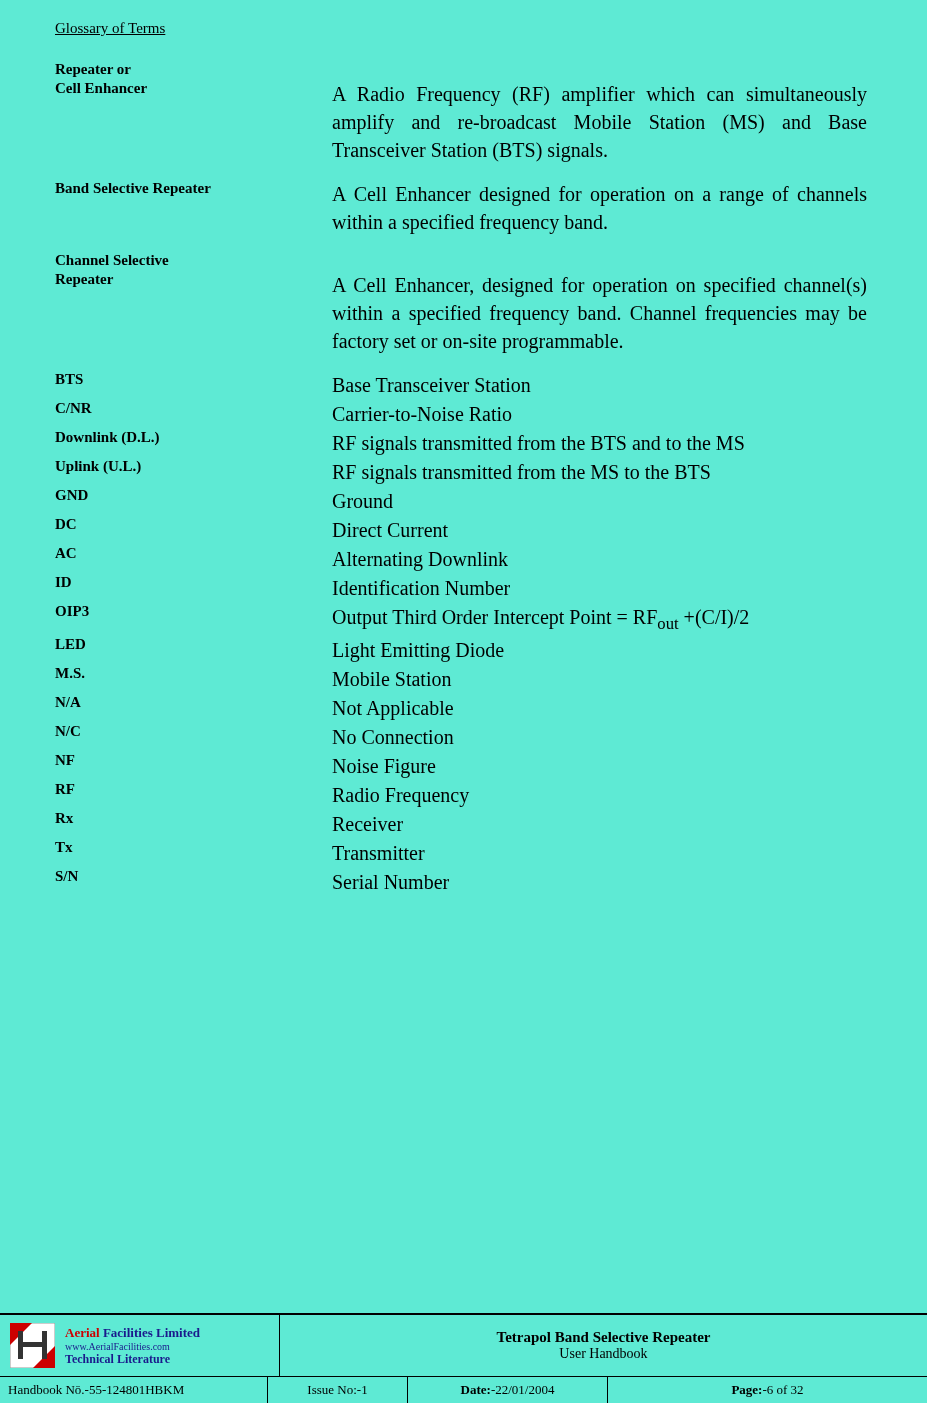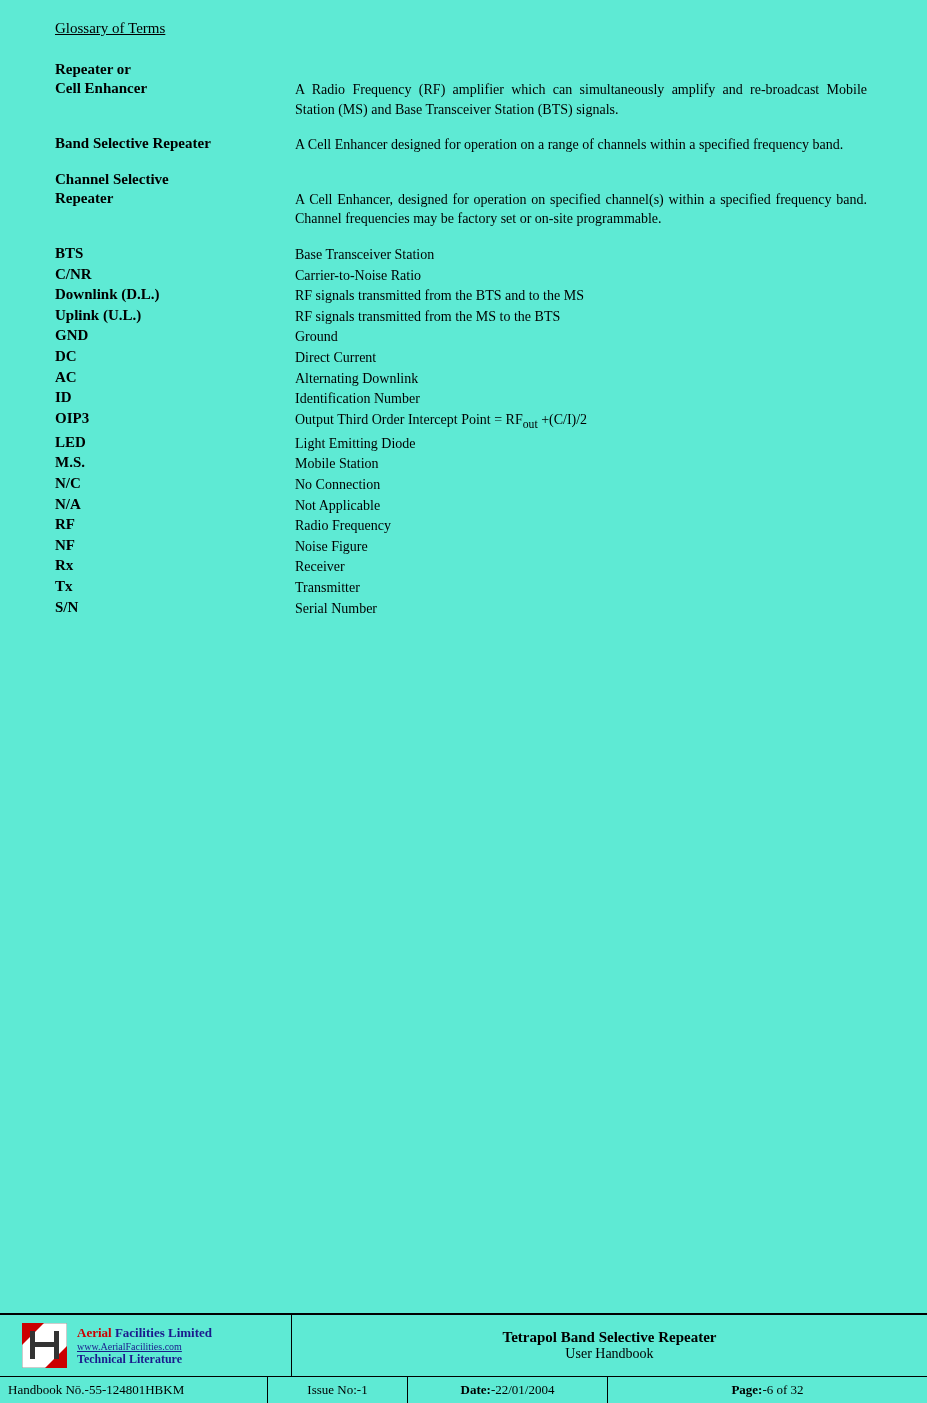--- a/index.html
+++ b/index.html
@@ -45,23 +45,24 @@
     .term-col {
       min-width: 240px;
       font-weight: bold;
       font-size: 15px;
       padding-right: 10px;
       flex-shrink: 0;
     }
 
     .def-col {
       flex: 1;
-      font-size: 14px;
+      font-size: 20px;
       text-align: justify;
       line-height: 1.4;
+      margin-left: 37px;
     }
 
     .term-title-block {
       margin-bottom: 2px;
     }
 
     .term-title-block .term-col {
       font-weight: bold;
     }
 
@@ -89,21 +90,20 @@
 
     
     .footer {
       border-top: 2px solid #000;
       margin-top: auto;
     }
 
     .footer-top {
       display: flex;
       border-bottom: 1px solid #000;
-      padding-left: 12px;
     }
 
     .footer-logo-section {
       width: 280px;
       border-right: 1px solid #000;
       padding: 8px 10px;
       display: flex;
       align-items: center;
       gap: 10px;
     }
@@ -125,21 +125,20 @@
       color: #1a1a8c;
     }
 
     .logo-company span {
       color: #cc0000;
     }
 
     .logo-website {
       font-size: 10px;
       color: #1a1a8c;
-      text-decoration: underline;
     }
 
     .logo-tech {
       font-size: 12px;
       font-weight: bold;
       color: #1a1a8c;
     }
 
     .footer-product-section {
       flex: 1;
@@ -292,37 +291,37 @@
         <span class="term-col">LED</span>
         <span class="def-col">Light Emitting Diode</span>
       </div>
 
       <div class="simple-row">
         <span class="term-col">M.S.</span>
         <span class="def-col">Mobile Station</span>
       </div>
 
       <div class="simple-row">
+        <span class="term-col">N/A</span>
+        <span class="def-col">Not Applicable</span>
+      </div>
+
+      <div class="simple-row">
         <span class="term-col">N/C</span>
         <span class="def-col">No Connection</span>
       </div>
 
       <div class="simple-row">
-        <span class="term-col">N/A</span>
-        <span class="def-col">Not Applicable</span>
+        <span class="term-col">NF</span>
+        <span class="def-col">Noise Figure</span>
       </div>
 
       <div class="simple-row">
         <span class="term-col">RF</span>
         <span class="def-col">Radio Frequency</span>
-      </div>
-
-      <div class="simple-row">
-        <span class="term-col">NF</span>
-        <span class="def-col">Noise Figure</span>
       </div>
 
       <div class="simple-row">
         <span class="term-col">Rx</span>
         <span class="def-col">Receiver</span>
       </div>
 
       <div class="simple-row">
         <span class="term-col">Tx</span>
         <span class="def-col">Transmitter</span>

